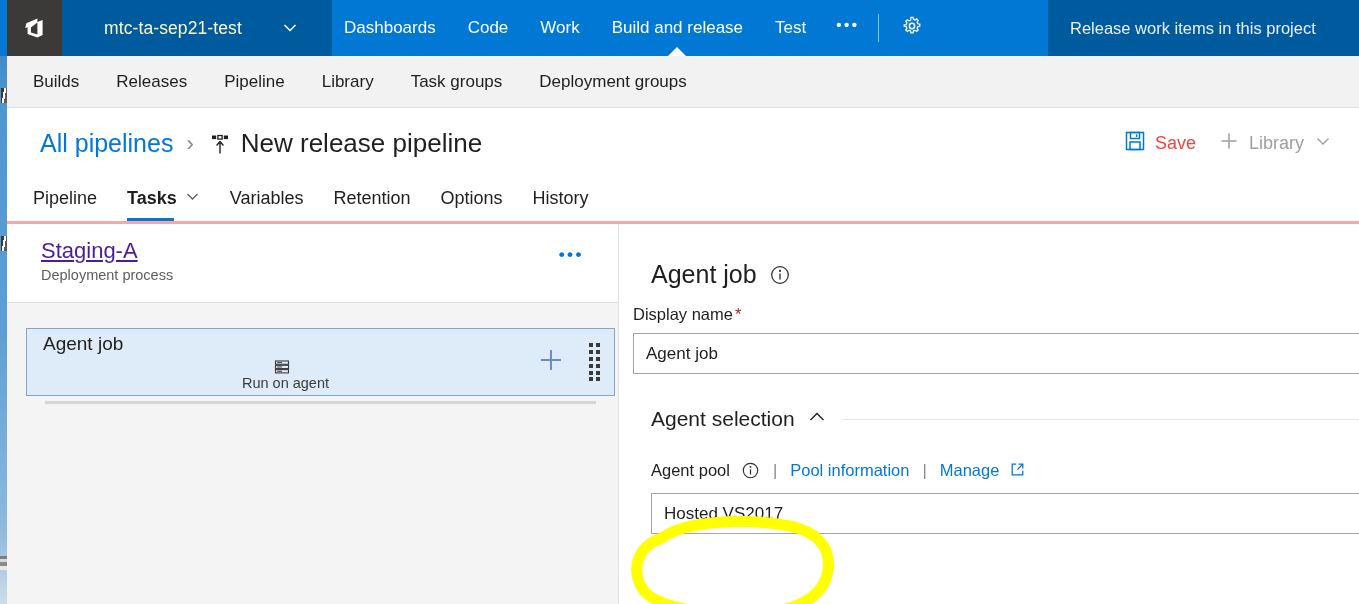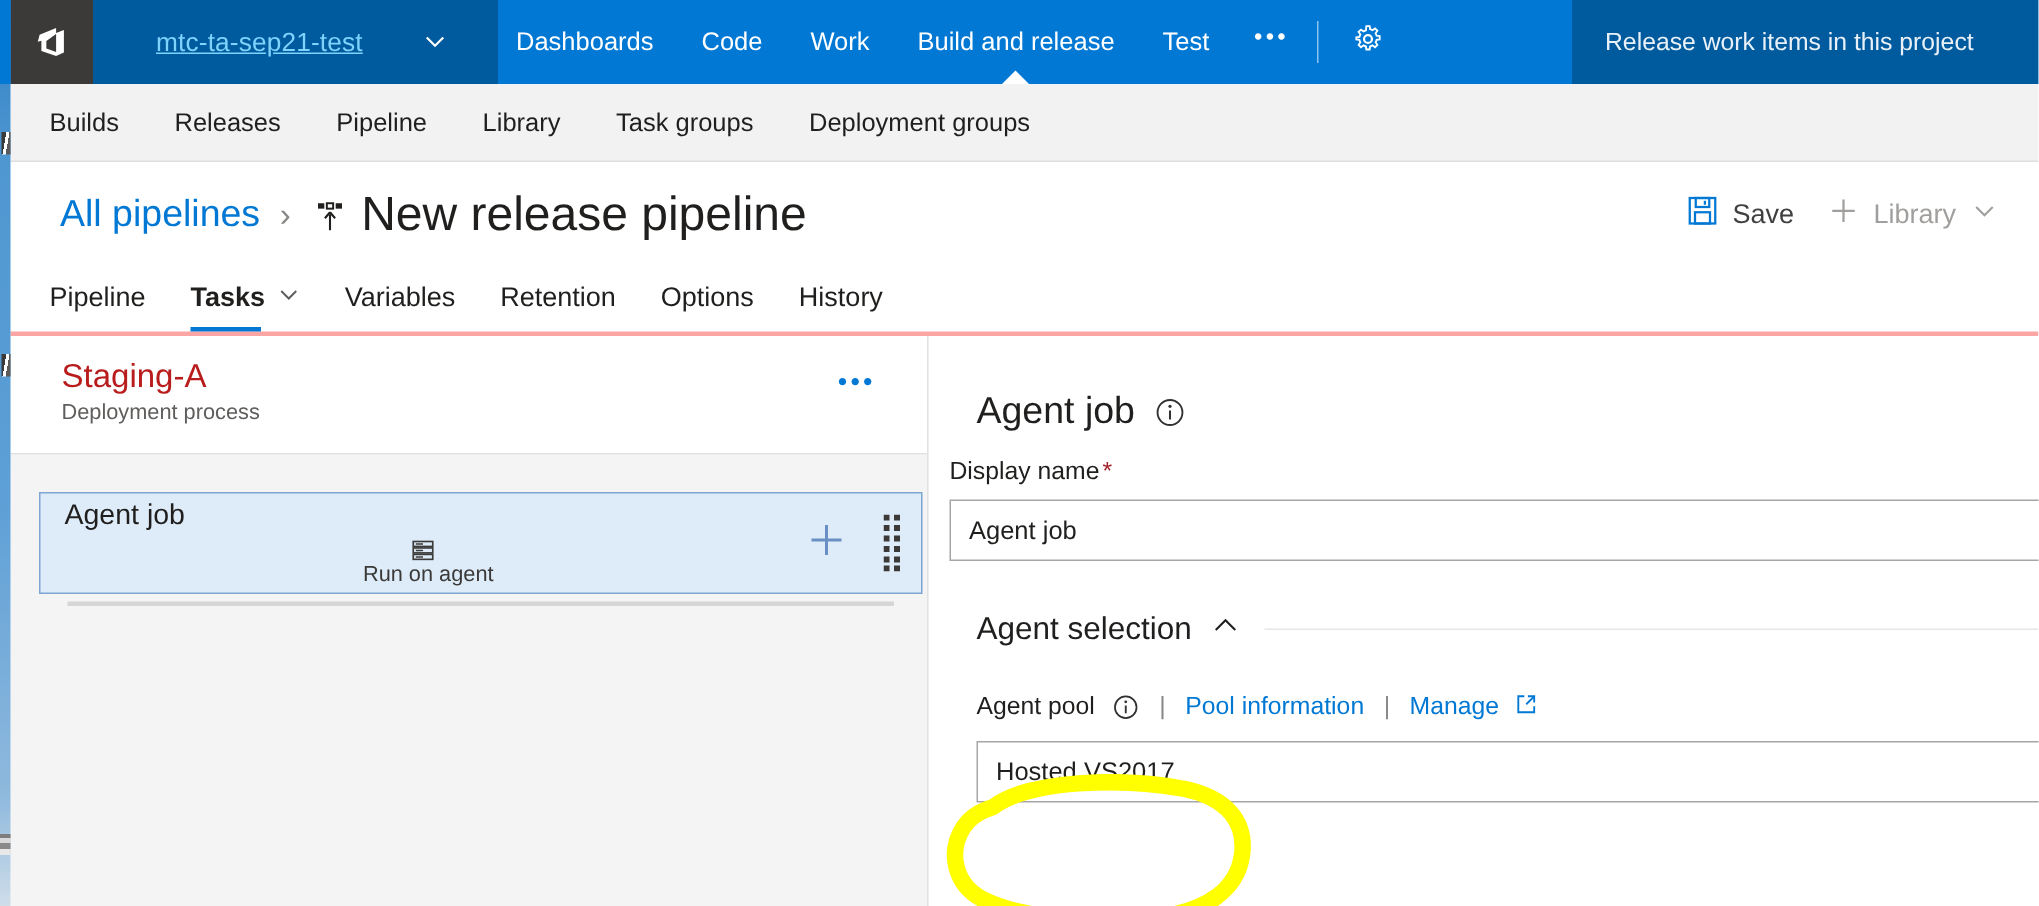--- a/index.html
+++ b/index.html
@@ -72,25 +72,24 @@
     position: absolute;
     left: 62px; top: 0;
     width: 270px; height: 56px;
     background: #005a9e;
     display: flex;
     align-items: center;
     padding-left: 42px;
     cursor: pointer;
   }
   .project-name {
-    color: #7dd3fc;
+    color: #fef9c3;
     font-size: 17.5px;
     letter-spacing: .1px;
     white-space: nowrap;
-    text-decoration: underline;
   }
   .project-chev {
     position: absolute;
     right: 34px; top: 50%;
     transform: translateY(-50%);
     width: 16px; height: 16px;
     color: #ffffff;
   }
 
   .nav-zone {
@@ -211,21 +210,21 @@
     font-weight: 300;
   }
   .bc-icon {
     width: 26px; height: 26px;
     margin-right: 8px;
     margin-top: 3px;
     flex: 0 0 auto;
   }
   .bc-current {
     color: #201f1e;
-    font-size: 32px;
+    font-size: 26px;
     white-space: nowrap;
   }
 
   .header-actions {
     position: absolute;
     right: 20px; top: 50%;
     transform: translateY(-50%);
     display: flex;
     align-items: center;
   }
@@ -233,21 +232,21 @@
     display: flex;
     align-items: center;
     margin-left: 6px;
     padding: 5px 8px;
     cursor: pointer;
     white-space: nowrap;
   }
   .hdr-btn.disabled { cursor: default; }
   .hdr-btn-label {
     font-size: 18px;
-    color: #404040;
+    color: #ef4444;
     margin-left: 9px;
   }
   .hdr-btn.disabled .hdr-btn-label { color: #a19f9d; }
   .hdr-chev { margin-left: 11px; color: #a19f9d; }
 
   
   .pivots {
     position: absolute;
     left: 7px; top: 177px;
     width: 1352px; height: 47px;
@@ -290,22 +289,23 @@
   }
   .stage-head {
     position: relative;
     height: 79px;
     background: #ffffff;
     border-bottom: 1px solid #e1e1e1;
     padding: 14px 0 0 34px;
   }
   .stage-title {
     font-size: 22px;
-    color: #b91c1c;
+    color: #4c1d95;
     line-height: 1.18;
+    text-decoration: underline;
   }
   .stage-sub {
     font-size: 14.5px;
     color: #605e5c;
     margin-top: 3px;
   }
   .stage-more {
     position: absolute;
     right: 34px; top: 22px;
     color: #0078d4;

